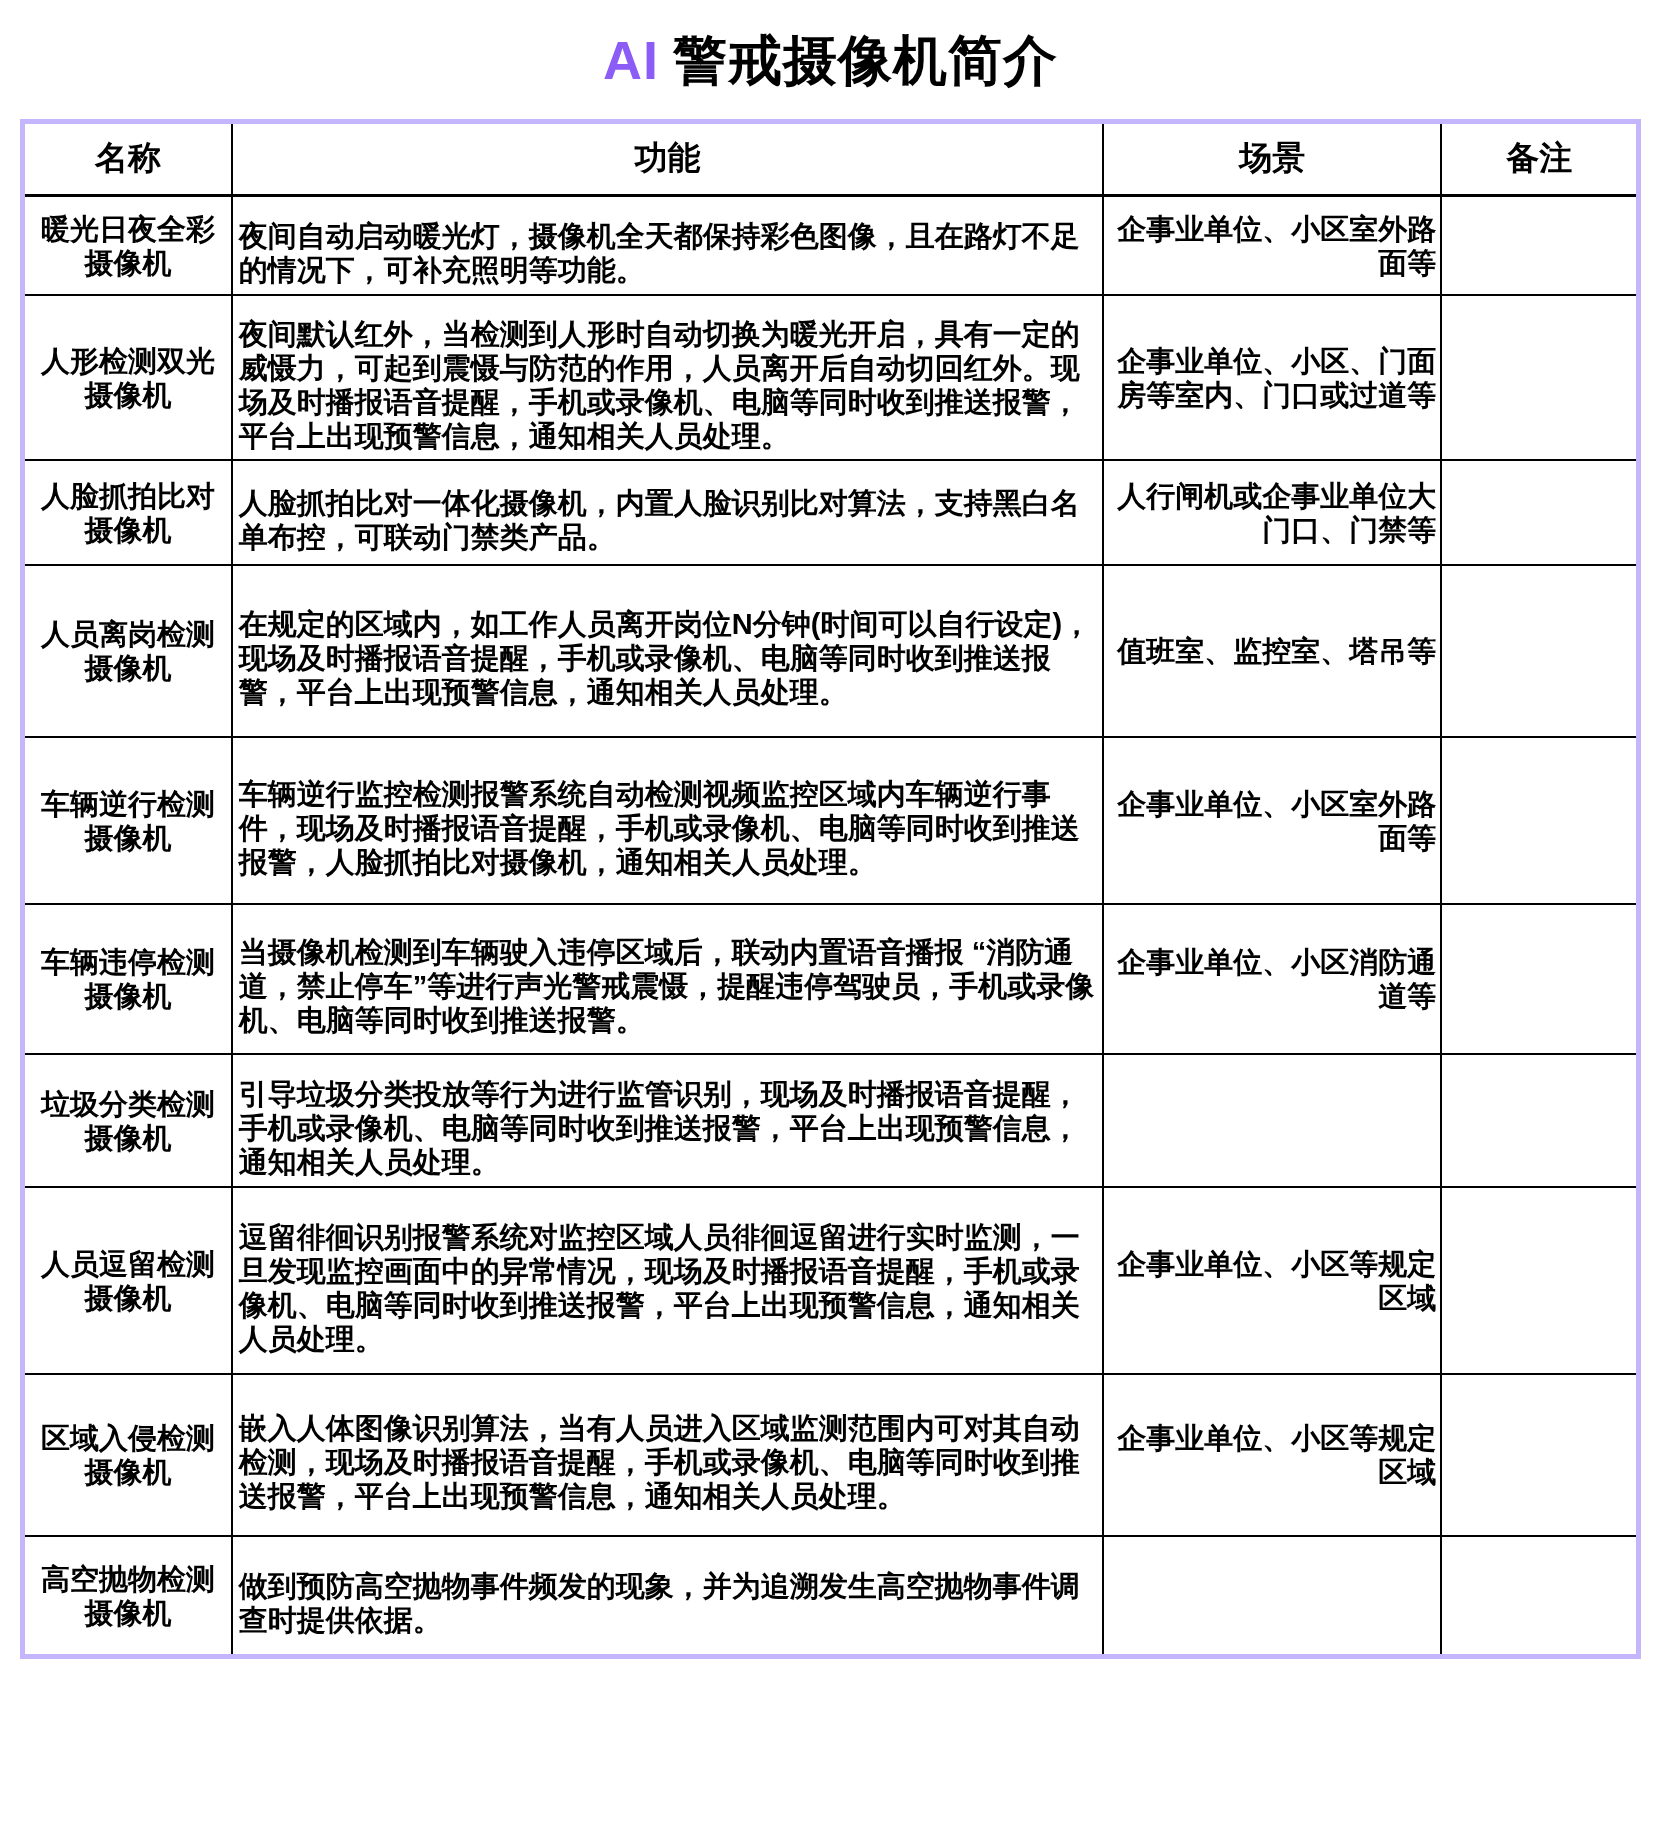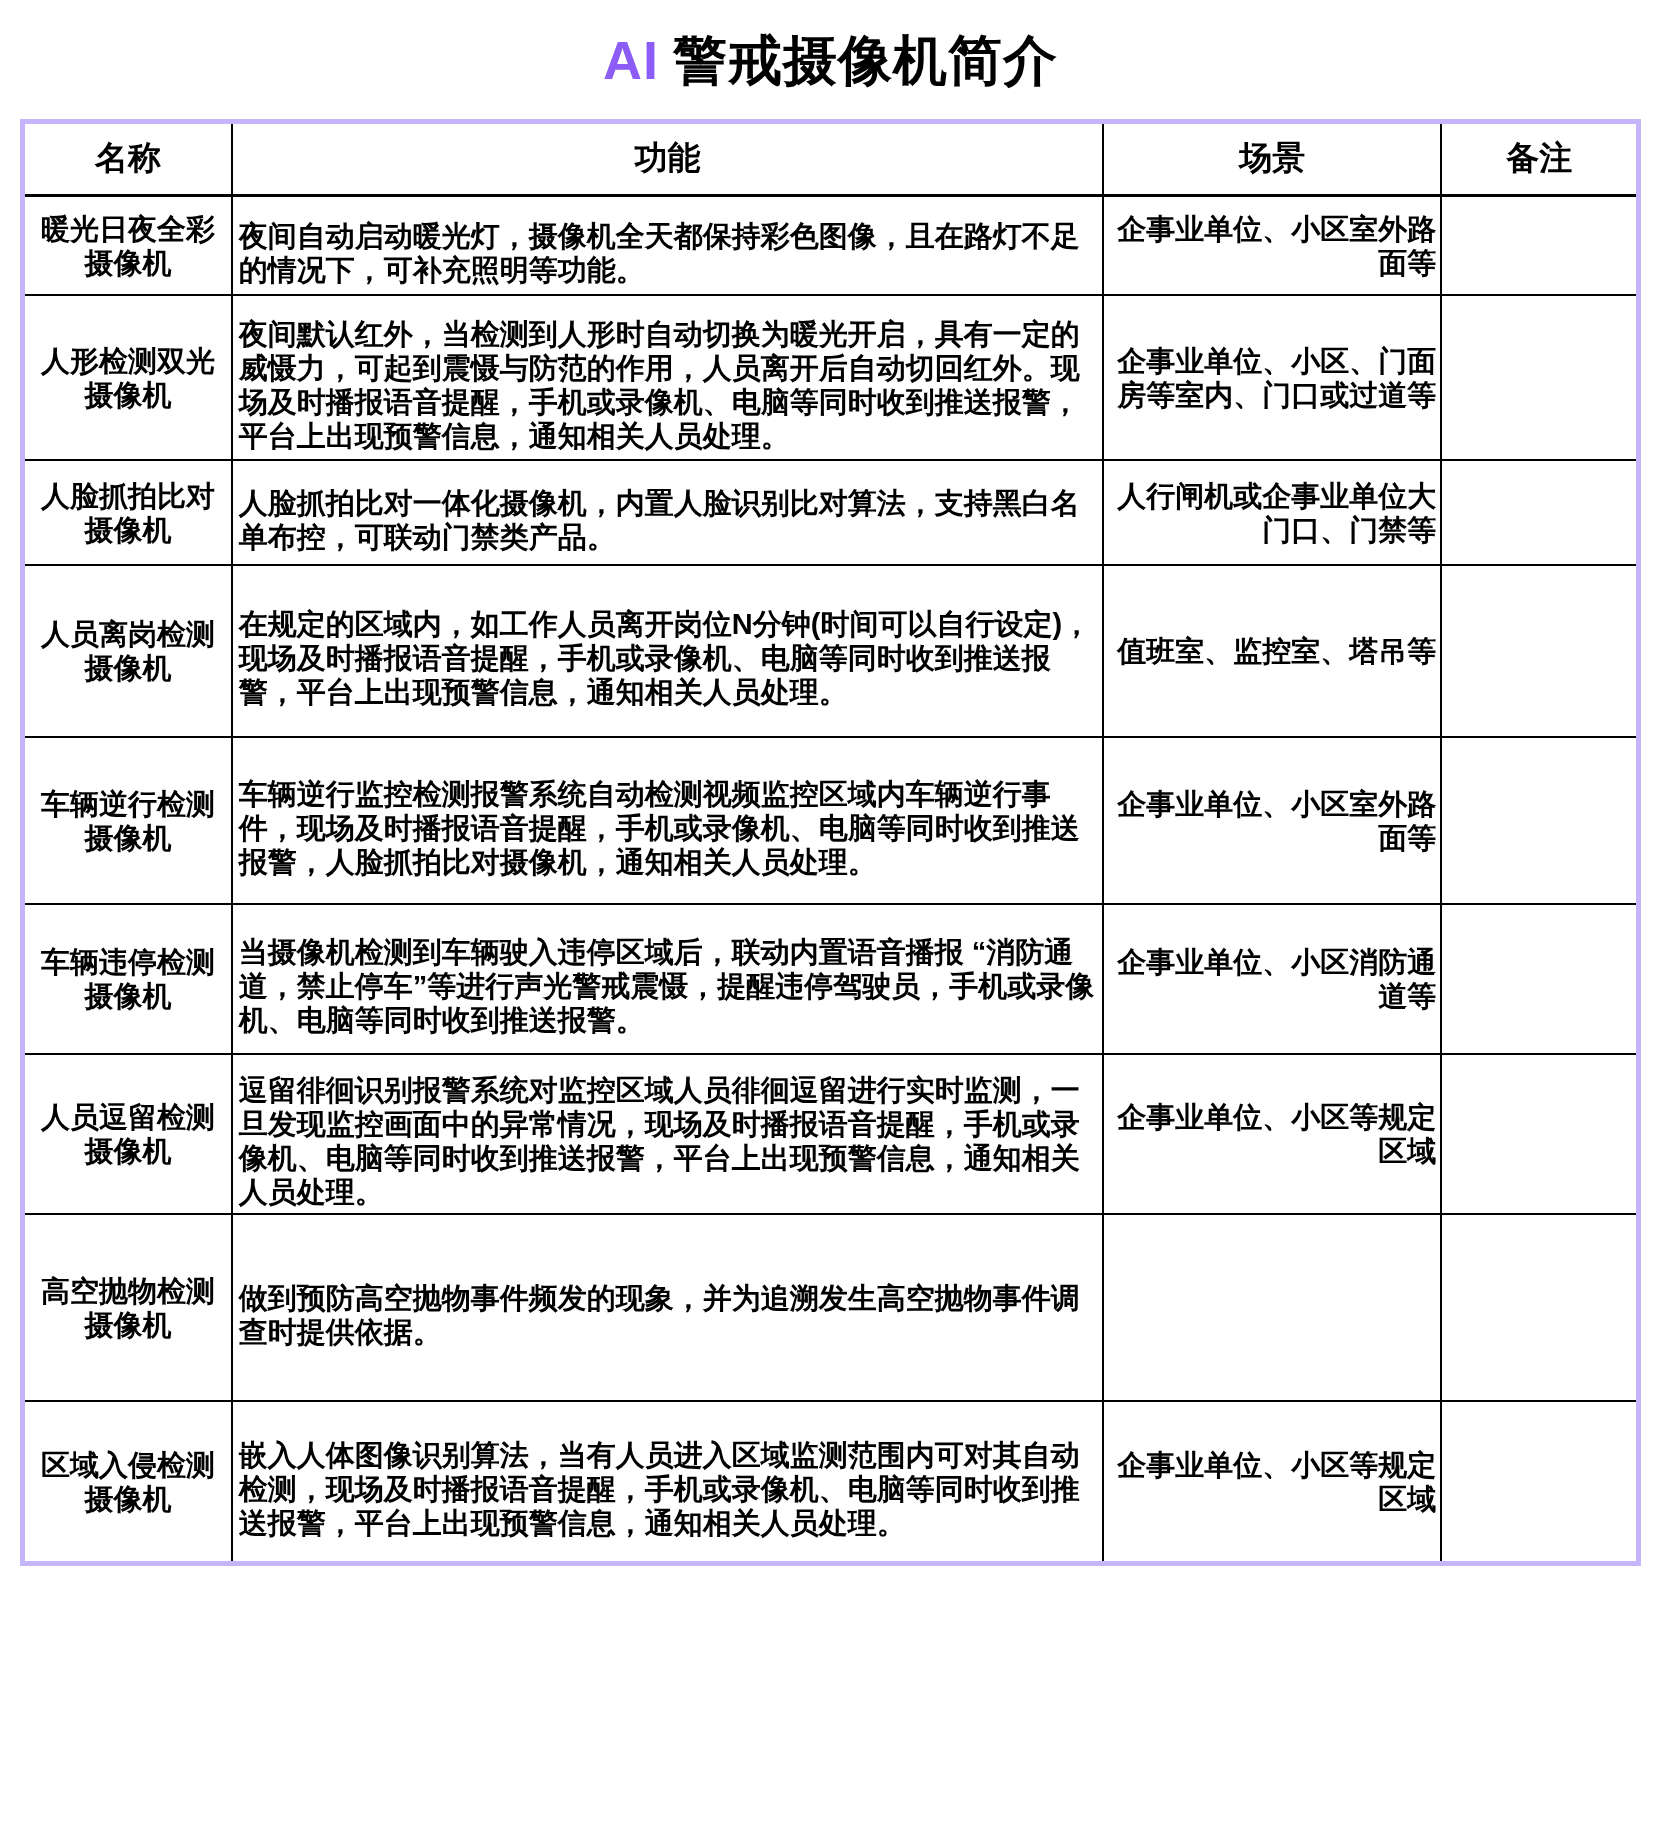--- a/index.html
+++ b/index.html
@@ -122,33 +122,39 @@
     <td class="c-scene">企事业单位、小区室外路面等</td>
     <td class="c-remark"></td>
   </tr>
         <tr>
     <td class="c-name">车辆违停检测摄像机</td>
     <td class="c-func">当摄像机检测到车辆驶入违停区域后，联动内置语音播报 “消防通道，禁止停车”等进行声光警戒震慑，提醒违停驾驶员，手机或录像机、电脑等同时收到推送报警。</td>
     <td class="c-scene">企事业单位、小区消防通道等</td>
     <td class="c-remark"></td>
   </tr>
         <tr>
+    <td class="c-name">垃圾分类检测摄像机</td>
+    <td class="c-func">引导垃圾分类投放等行为进行监管识别，现场及时播报语音提醒，手机或录像机、电脑等同时收到推送报警，平台上出现预警信息，通知相关人员处理。</td>
+    <td class="c-scene"></td>
+    <td class="c-remark"></td>
+  </tr>
+        <tr>
     <td class="c-name">人员逗留检测摄像机</td>
     <td class="c-func">逗留徘徊识别报警系统对监控区域人员徘徊逗留进行实时监测，一旦发现监控画面中的异常情况，现场及时播报语音提醒，手机或录像机、电脑等同时收到推送报警，平台上出现预警信息，通知相关人员处理。</td>
+    <td class="c-scene">企事业单位、小区等规定区域</td>
+    <td class="c-remark"></td>
+  </tr>
+        <tr>
+    <td class="c-name">区域入侵检测摄像机</td>
+    <td class="c-func">嵌入人体图像识别算法，当有人员进入区域监测范围内可对其自动检测，现场及时播报语音提醒，手机或录像机、电脑等同时收到推送报警，平台上出现预警信息，通知相关人员处理。</td>
     <td class="c-scene">企事业单位、小区等规定区域</td>
     <td class="c-remark"></td>
   </tr>
         <tr>
     <td class="c-name">高空抛物检测摄像机</td>
     <td class="c-func">做到预防高空抛物事件频发的现象，并为追溯发生高空抛物事件调查时提供依据。</td>
     <td class="c-scene"></td>
     <td class="c-remark"></td>
   </tr>
-        <tr>
-    <td class="c-name">区域入侵检测摄像机</td>
-    <td class="c-func">嵌入人体图像识别算法，当有人员进入区域监测范围内可对其自动检测，现场及时播报语音提醒，手机或录像机、电脑等同时收到推送报警，平台上出现预警信息，通知相关人员处理。</td>
-    <td class="c-scene">企事业单位、小区等规定区域</td>
-    <td class="c-remark"></td>
-  </tr>
       </tbody>
   </table>
 
 </div>
 
 </body></html>

